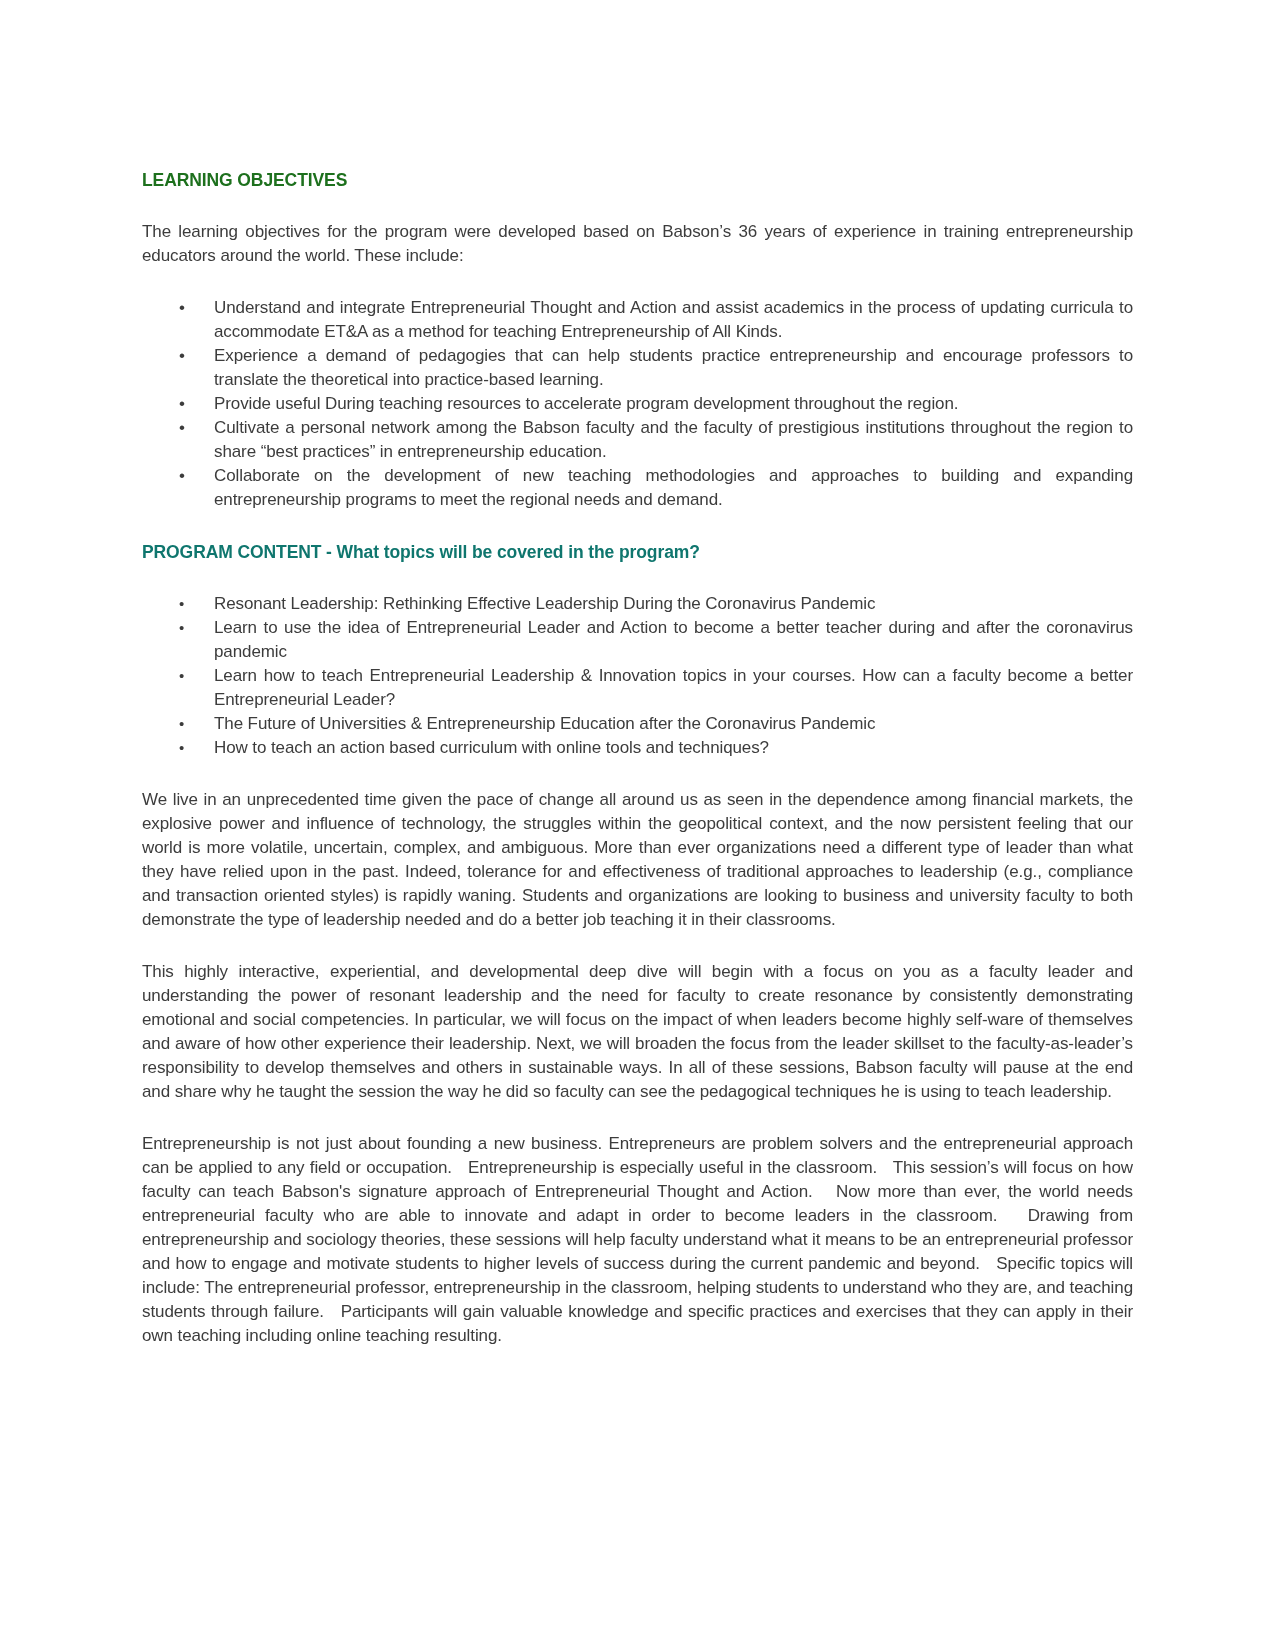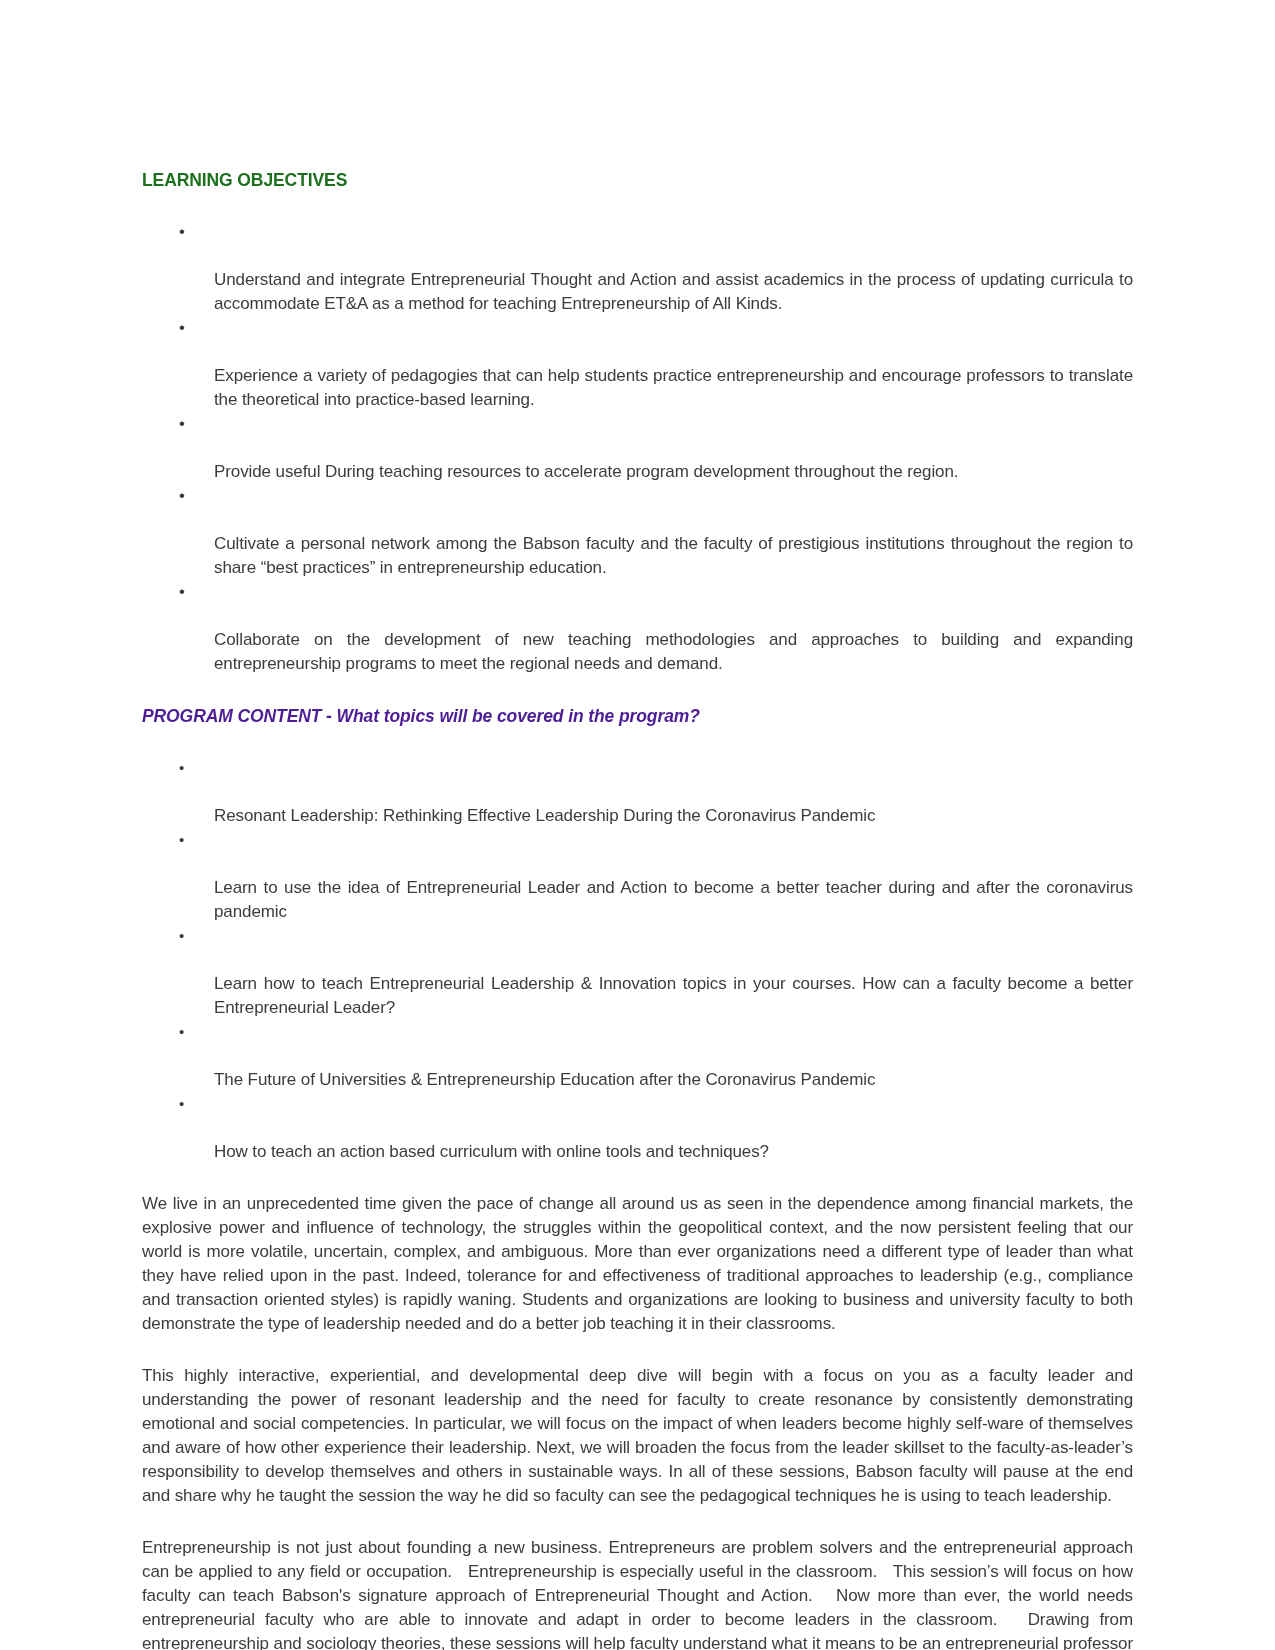--- a/index.html
+++ b/index.html
@@ -25,21 +25,21 @@
     background: #ffffff;
   }
   .block { margin: 0 0 28px 0; }
   h2.doc-heading {
     margin: 0 0 28px 0;
     font-size: 17.5px;
     line-height: 24px;
     font-weight: bold;
   }
   h2.heading-green  { color: #1d701d; }
-  h2.heading-teal   { color: #4c1d95; font-style: italic; }
+  h2.heading-teal   { color: #0f766e; }
   p.doc-para {
     margin: 0 0 28px 0;
     text-align: justify;
     white-space: pre-wrap;
   }
   ul.doc-list {
     list-style: none;
     margin: 0 0 28px 0;
     padding: 0;
   }
@@ -51,39 +51,39 @@
     flex: 0 0 35px;
     box-sizing: border-box;
     padding-left: 37px;
     flex-basis: 72px;
     text-align: left;
   }
   ul.doc-list.round-markers .marker { font-size: 15px; }
   ul.doc-list .li-text {
     flex: 1 1 auto;
     text-align: justify;
-    margin-top: 48px;
   }
 </style>
 </head>
 <body>
 
 <div class="page">
 
   <h2 class="doc-heading heading-green">LEARNING OBJECTIVES</h2>
 
+  <p class="doc-para block">The learning objectives for the program were developed based on Babson’s 36 years of experience in training entrepreneurship educators around the world. These include:</p>
 
   <ul class="doc-list">
     <li>
       <span class="marker">•</span>
       <span class="li-text">Understand and integrate Entrepreneurial Thought and Action and assist academics in the process of updating curricula to accommodate ET&amp;A as a method for teaching Entrepreneurship of All Kinds.</span>
     </li>
     <li>
       <span class="marker">•</span>
-      <span class="li-text">Experience a variety of pedagogies that can help students practice entrepreneurship and encourage professors to translate the theoretical into practice-based learning.</span>
+      <span class="li-text">Experience a demand of pedagogies that can help students practice entrepreneurship and encourage professors to translate the theoretical into practice-based learning.</span>
     </li>
     <li>
       <span class="marker">•</span>
       <span class="li-text">Provide useful During teaching resources to accelerate program development throughout the region.</span>
     </li>
     <li>
       <span class="marker">•</span>
       <span class="li-text">Cultivate a personal network among the Babson faculty and the faculty of prestigious institutions throughout the region to share “best practices” in entrepreneurship education.</span>
     </li>
     <li>

